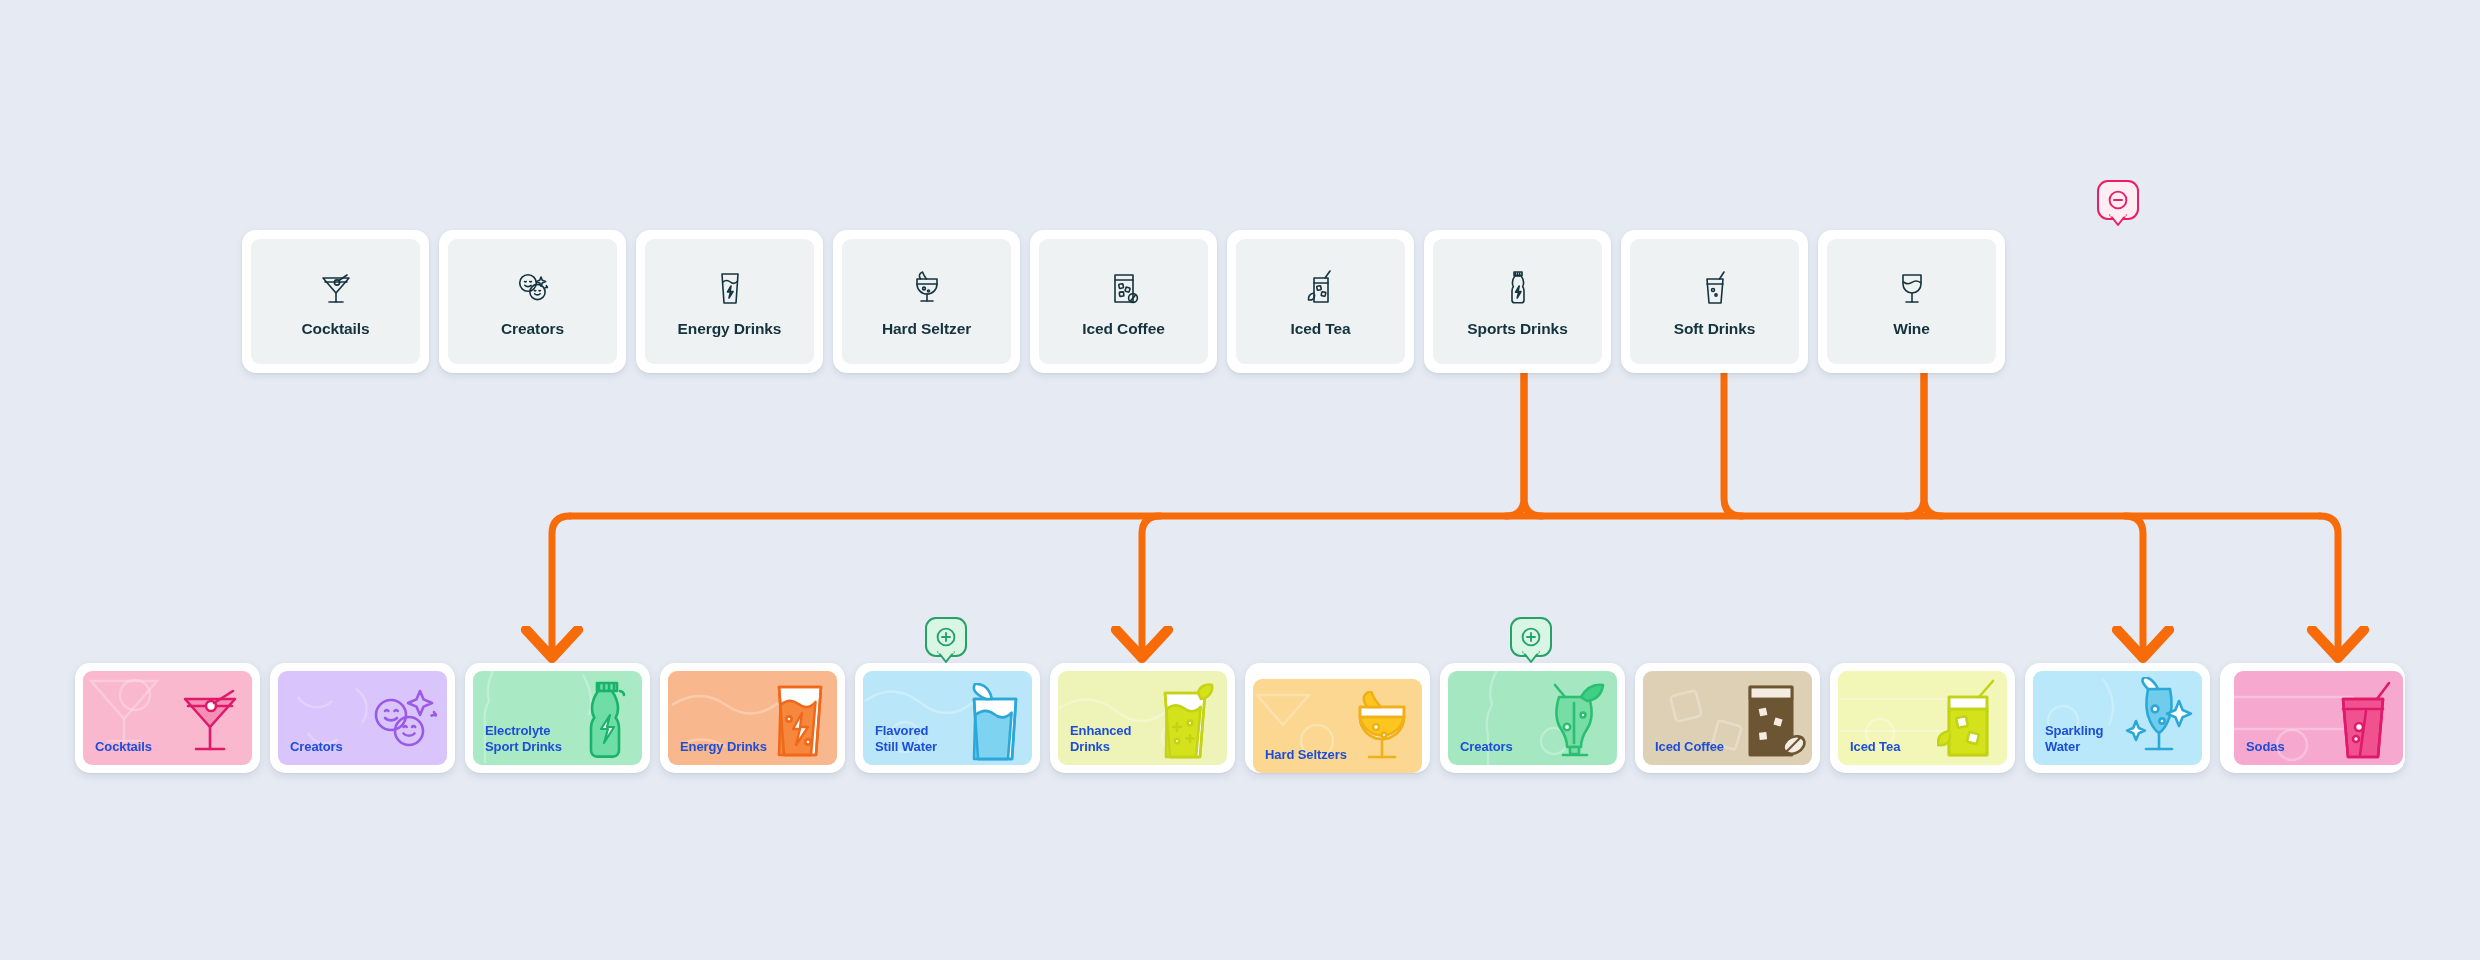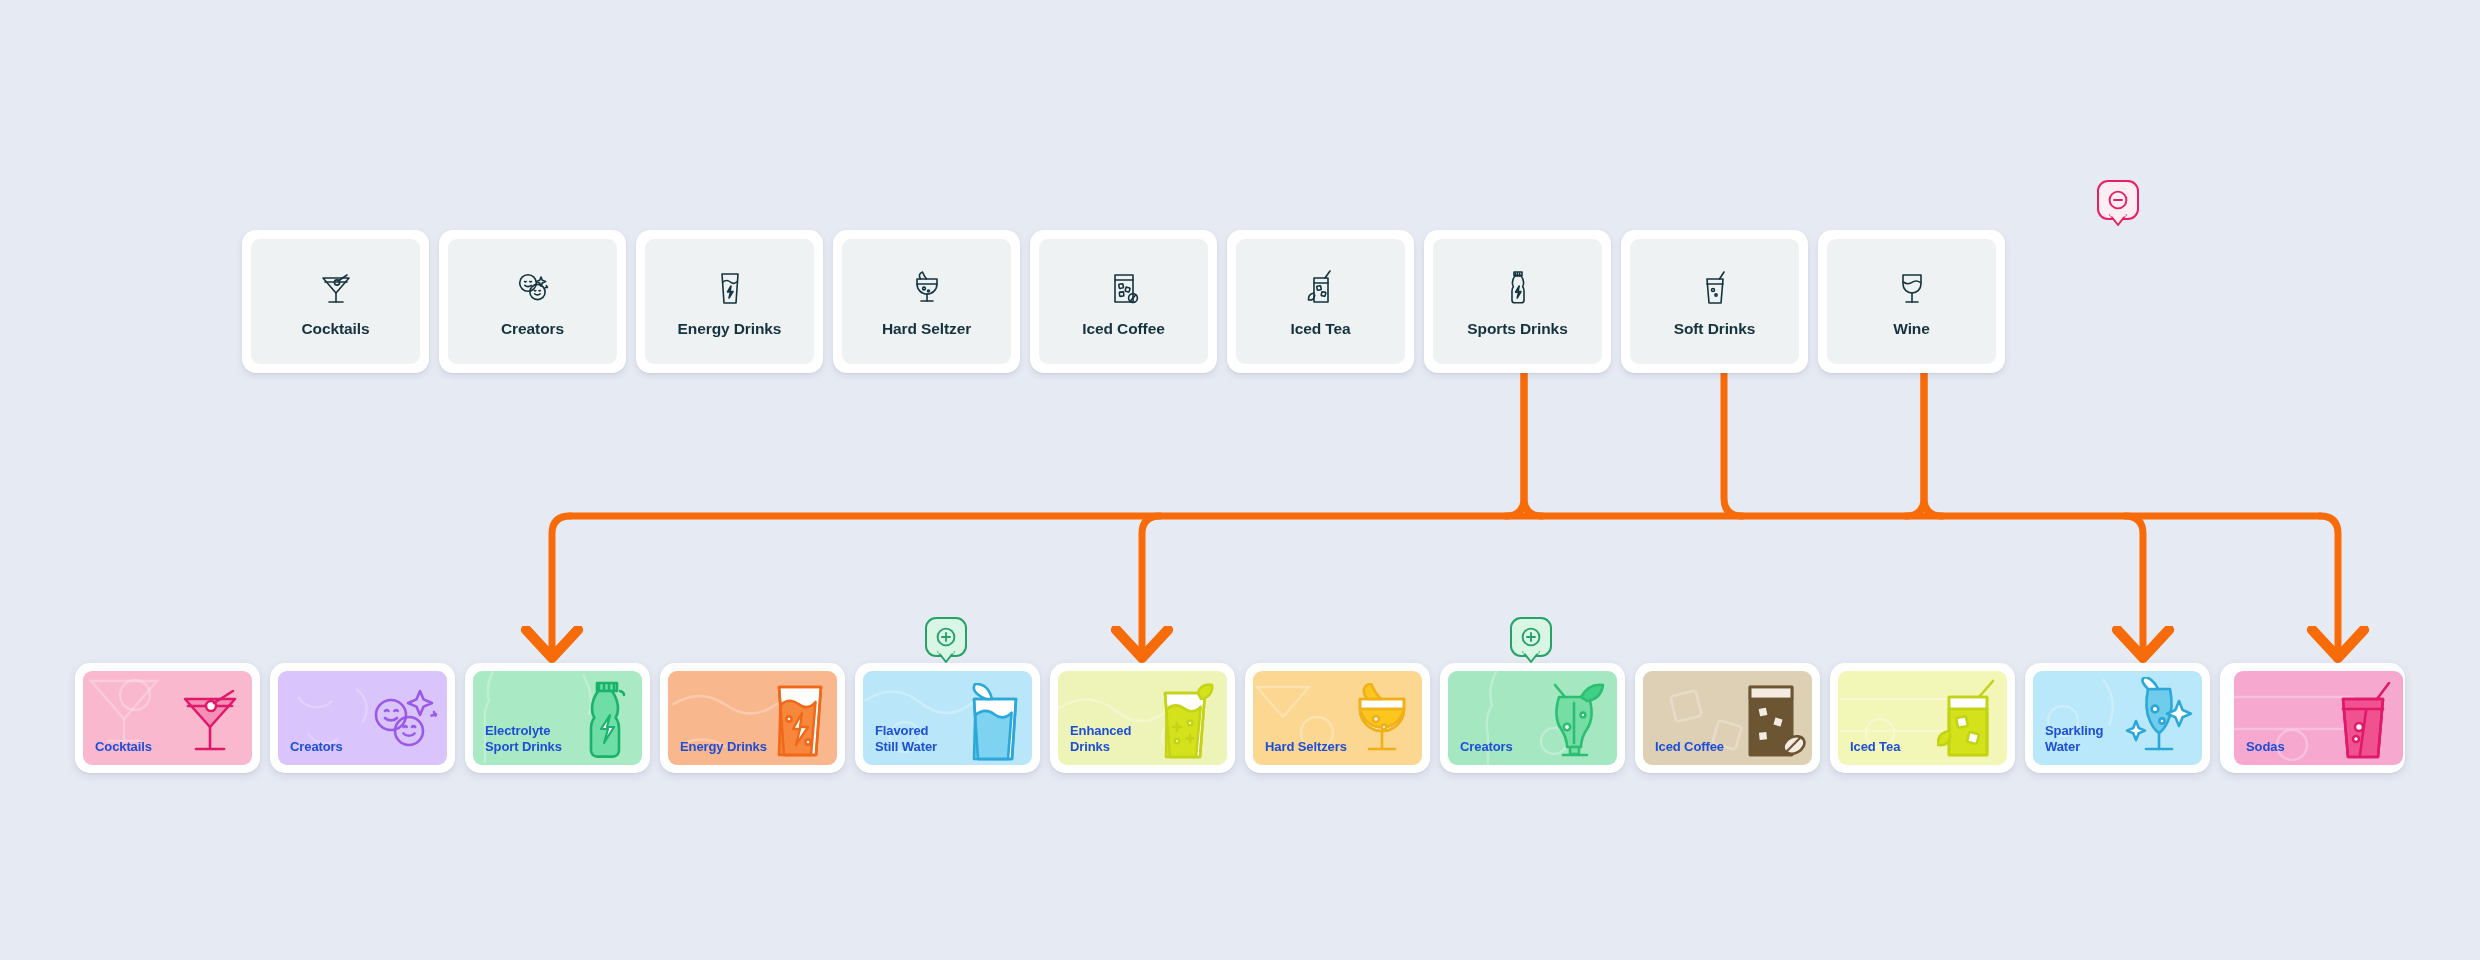--- a/index.html
+++ b/index.html
@@ -496,21 +496,21 @@
             <path d="M20 44 v8 M16 48 h8"></path>
             <path d="M33 56 v7 M29.5 59.5 h7"></path>
             <circle cx="33" cy="44" r="2.4" fill="#ffffff"></circle>
             <circle cx="20" cy="62" r="2.2" fill="#ffffff"></circle>
           </svg>
         </div>
       </div>
     </div>
 
     <div class="bot-card">
-      <div class="bot-card-inner" style="background:#fbd791;">
+      <div class="bot-card-inner" style="background:#fbd791;margin-top:8px;">
         <div class="bot-bg-pattern">
           <svg width="169" height="94" viewBox="0 0 169 94" fill="none" stroke="#ffffff" stroke-opacity="0.55" stroke-width="2.4">
             <path d="M4 16 L56 16 L30 46 Z"></path>
               <circle cx="64" cy="62" r="16"></circle>
           </svg>
         </div>
         <div class="bot-label">Hard Seltzers</div>
         <div class="bot-art">
           <svg width="68" height="78" viewBox="0 0 68 78" fill="none" stroke="#f0b018" stroke-width="2.6" stroke-linecap="round" stroke-linejoin="round">
             <path d="M12 16 h44 v10 a22 22 0 0 1 -44 0 Z" fill="#ffffff"></path>

